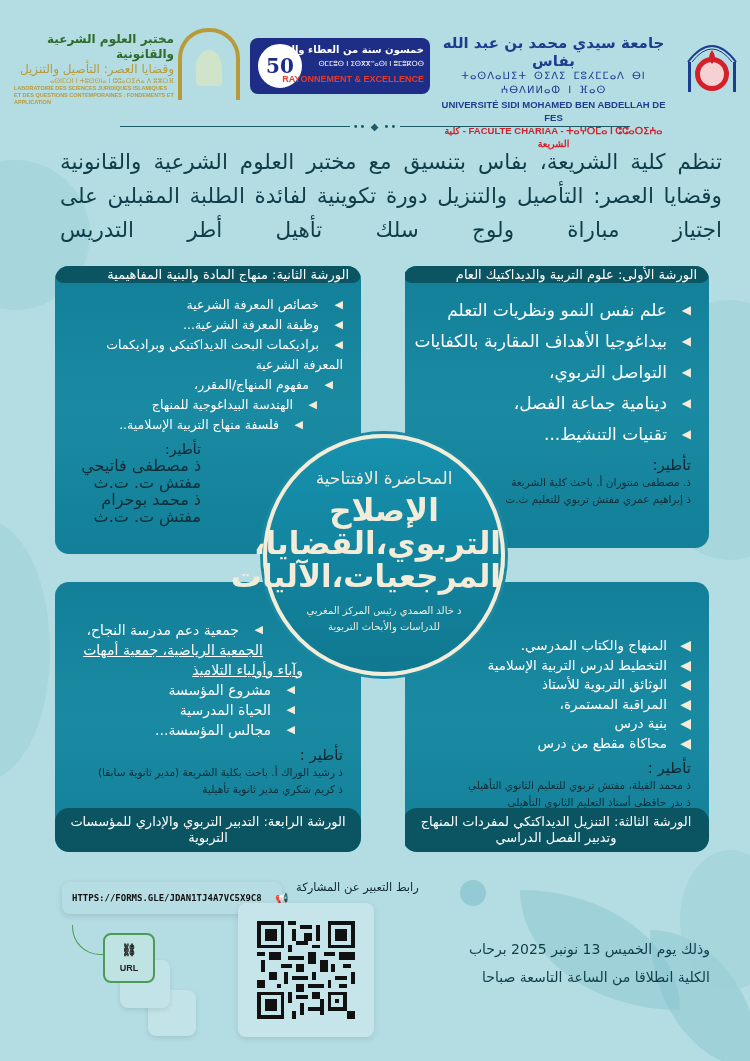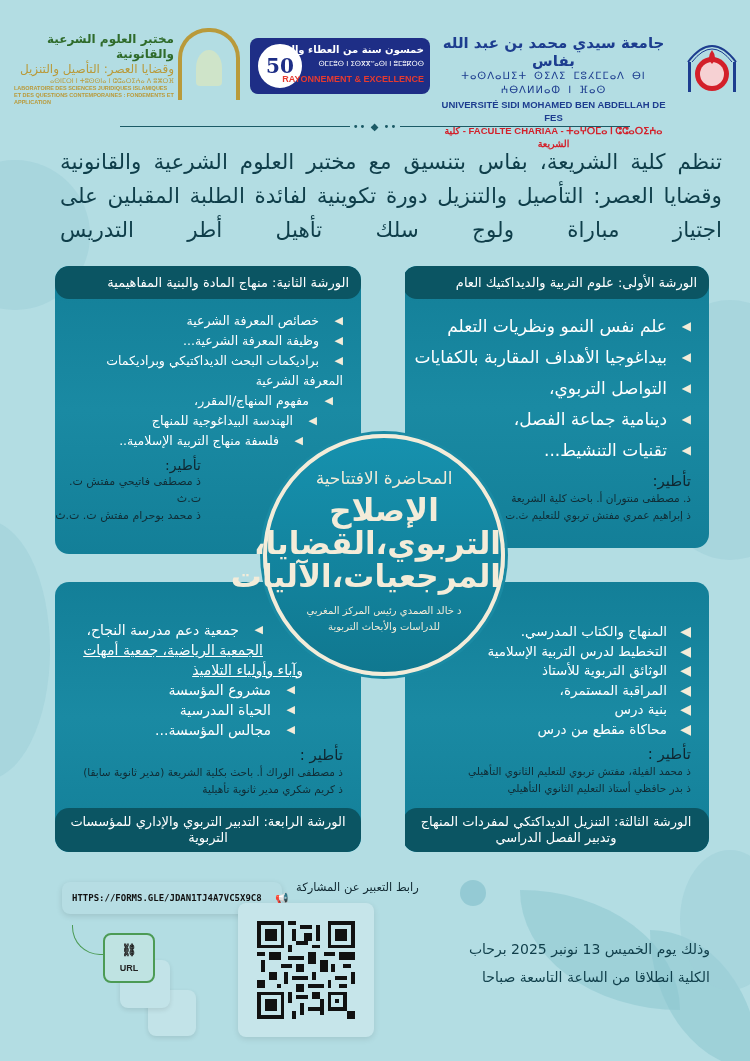--- a/index.html
+++ b/index.html
@@ -42,40 +42,40 @@
   
   .divider { position: absolute; top: 124px; left: 120px; width: 510px; height: 6px; }
   .divider .line { position: absolute; top: 2px; height: 1px; background: #1b5a66; width: 230px; }
   .divider .dots { position: absolute; left: 220px; top: -3px; width: 70px; text-align: center; color: #1b5a66; font-size: 10px; letter-spacing: 1px; }
 
   
   .intro { position: absolute; top: 145px; left: 60px; width: 662px; direction: rtl; text-align: justify; text-align-last: justify; font-size: 21.5px; line-height: 34px; color: #0f3e4a; }
 
   
   .panel { position: absolute; width: 306px; border-radius: 14px; background: linear-gradient(180deg,#137f98 0%, #1a8aa3 50%, #137f98 100%); color: #fff; direction: rtl; overflow: hidden; }
-  .panel-head { background: #0b5563; padding: 8px 12px; font-size: 13px; line-height: 17px; color: #fff; border-radius: 14px; }
+  .panel-head { background: #0b5563; padding: 0 12px; font-size: 13px; line-height: 17px; color: #fff; border-radius: 14px; }
   .panel-foot { position: absolute; bottom: 0; left: 0; right: 0; background: #0b5563; padding: 6px 10px; font-size: 13px; line-height: 16px; text-align: center; border-radius: 14px; }
   .items { list-style: none; padding: 12px 18px 0 10px; }
   .items li { position: relative; padding-right: 24px; }
   .items li::before { content: "◀"; position: absolute; right: 0; top: 0; color: #f3ecd9; font-size: 11px; }
   .items li.cont { padding-right: 0; }
   .items li.cont::before { content: ""; }
   .supervision-title { font-size: 15px; color: #0f2730; padding-right: 18px; margin-top: 6px; }
   .supervision { padding-right: 18px; font-size: 10.5px; line-height: 17px; color: #102c35; }
 
   #p1 { top: 266px; left: 403px; height: 282px; }
   #p1 .items li { font-size: 17px; line-height: 31px; }
   #p1 .items li::before { font-size: 12px; }
   #p2 { top: 266px; left: 55px; height: 288px; }
   #p2 .items li { font-size: 12.5px; line-height: 20px; }
   #p2 .items li.l4 { margin-right: 10px; }
   #p2 .items li.l5 { margin-right: 26px; }
   #p2 .items li.l6 { margin-right: 40px; }
   #p3 { top: 582px; left: 403px; height: 270px; }
-  #p3 .items { padding-top: 40px; }
+  #p3 .items { padding-top: 54px; }
   #p3 .items li { font-size: 13.5px; line-height: 19.5px; }
   #p3 .items li::before { font-size: 14px; }
   #p4 { top: 582px; left: 55px; height: 270px; }
   #p4 .items { padding-top: 38px; }
   #p4 .items li { font-size: 14px; line-height: 20px; }
   #p4 .items li.cont { margin-right: 8px; text-decoration: underline; }
   #p4 .items li.sub { margin-right: 48px; }
 
   
   .center { position: absolute; left: 263px; top: 434px; width: 242px; height: 242px; border-radius: 50%; background: linear-gradient(180deg,#1691ae 0%, #107890 100%); border: 4px solid #f3ecd9; color: #f3ecd9; text-align: center; direction: rtl; box-shadow: 0 0 0 3px #1a8aa3; }
@@ -176,21 +176,21 @@
   <ul class="items">
     <li>خصائص المعرفة الشرعية</li>
     <li>وظيفة المعرفة الشرعية...</li>
     <li>براديكمات البحث الديداكتيكي وبراديكمات</li>
     <li class="cont">المعرفة الشرعية</li>
     <li class="l4">مفهوم المنهاج/المقرر،</li>
     <li class="l5">الهندسة البيداغوجية للمنهاج</li>
     <li class="l6">فلسفة منهاج التربية الإسلامية..</li>
   </ul>
   <div class="supervision-title" style="padding-right:160px;font-size:14px;">تأطير:</div>
-  <div class="supervision" style="padding-right:160px;font-size:11px;">
+  <div class="supervision" style="padding-right:160px;font-size:16px;">
     <div>ذ مصطفى فاتيحي مفتش ت. ت.ث</div>
     <div>ذ محمد بوحرام مفتش ت. ت.ث</div>
   </div>
 </div>
 
 <div class="panel" id="p3">
   <ul class="items">
     <li>المنهاج والكتاب المدرسي.</li>
     <li>التخطيط لدرس التربية الإسلامية</li>
     <li>الوثائق التربوية للأستاذ</li>
@@ -210,21 +210,21 @@
   <ul class="items">
     <li style="margin-right:80px;">جمعية دعم مدرسة النجاح،</li>
     <li class="cont" style="margin-right:80px;">الجمعية الرياضية، جمعية أمهات</li>
     <li class="cont" style="margin-right:40px;">وآباء وأولياء التلاميذ</li>
     <li class="sub">مشروع المؤسسة</li>
     <li class="sub">الحياة المدرسية</li>
     <li class="sub">مجالس المؤسسة...</li>
   </ul>
   <div class="supervision-title">تأطير :</div>
   <div class="supervision">
-    <div>ذ مصطفى الوراك أ. باحث بكلية الشريعة (مدير ثانوية سابقا)</div>
+    <div>ذ رشيد الوراك أ. باحث بكلية الشريعة (مدير ثانوية سابقا)</div>
     <div>ذ كريم شكري مدير ثانوية تأهيلية</div>
   </div>
   <div class="panel-foot">الورشة الرابعة: التدبير التربوي والإداري للمؤسسات التربوية</div>
 </div>
 
 <div class="gap-v" style="top:266px;height:170px;"></div>
 <div class="gap-v" style="top:672px;height:182px;"></div>
 
 <div class="center">
   <div class="center-sub">المحاضرة الافتتاحية</div>

